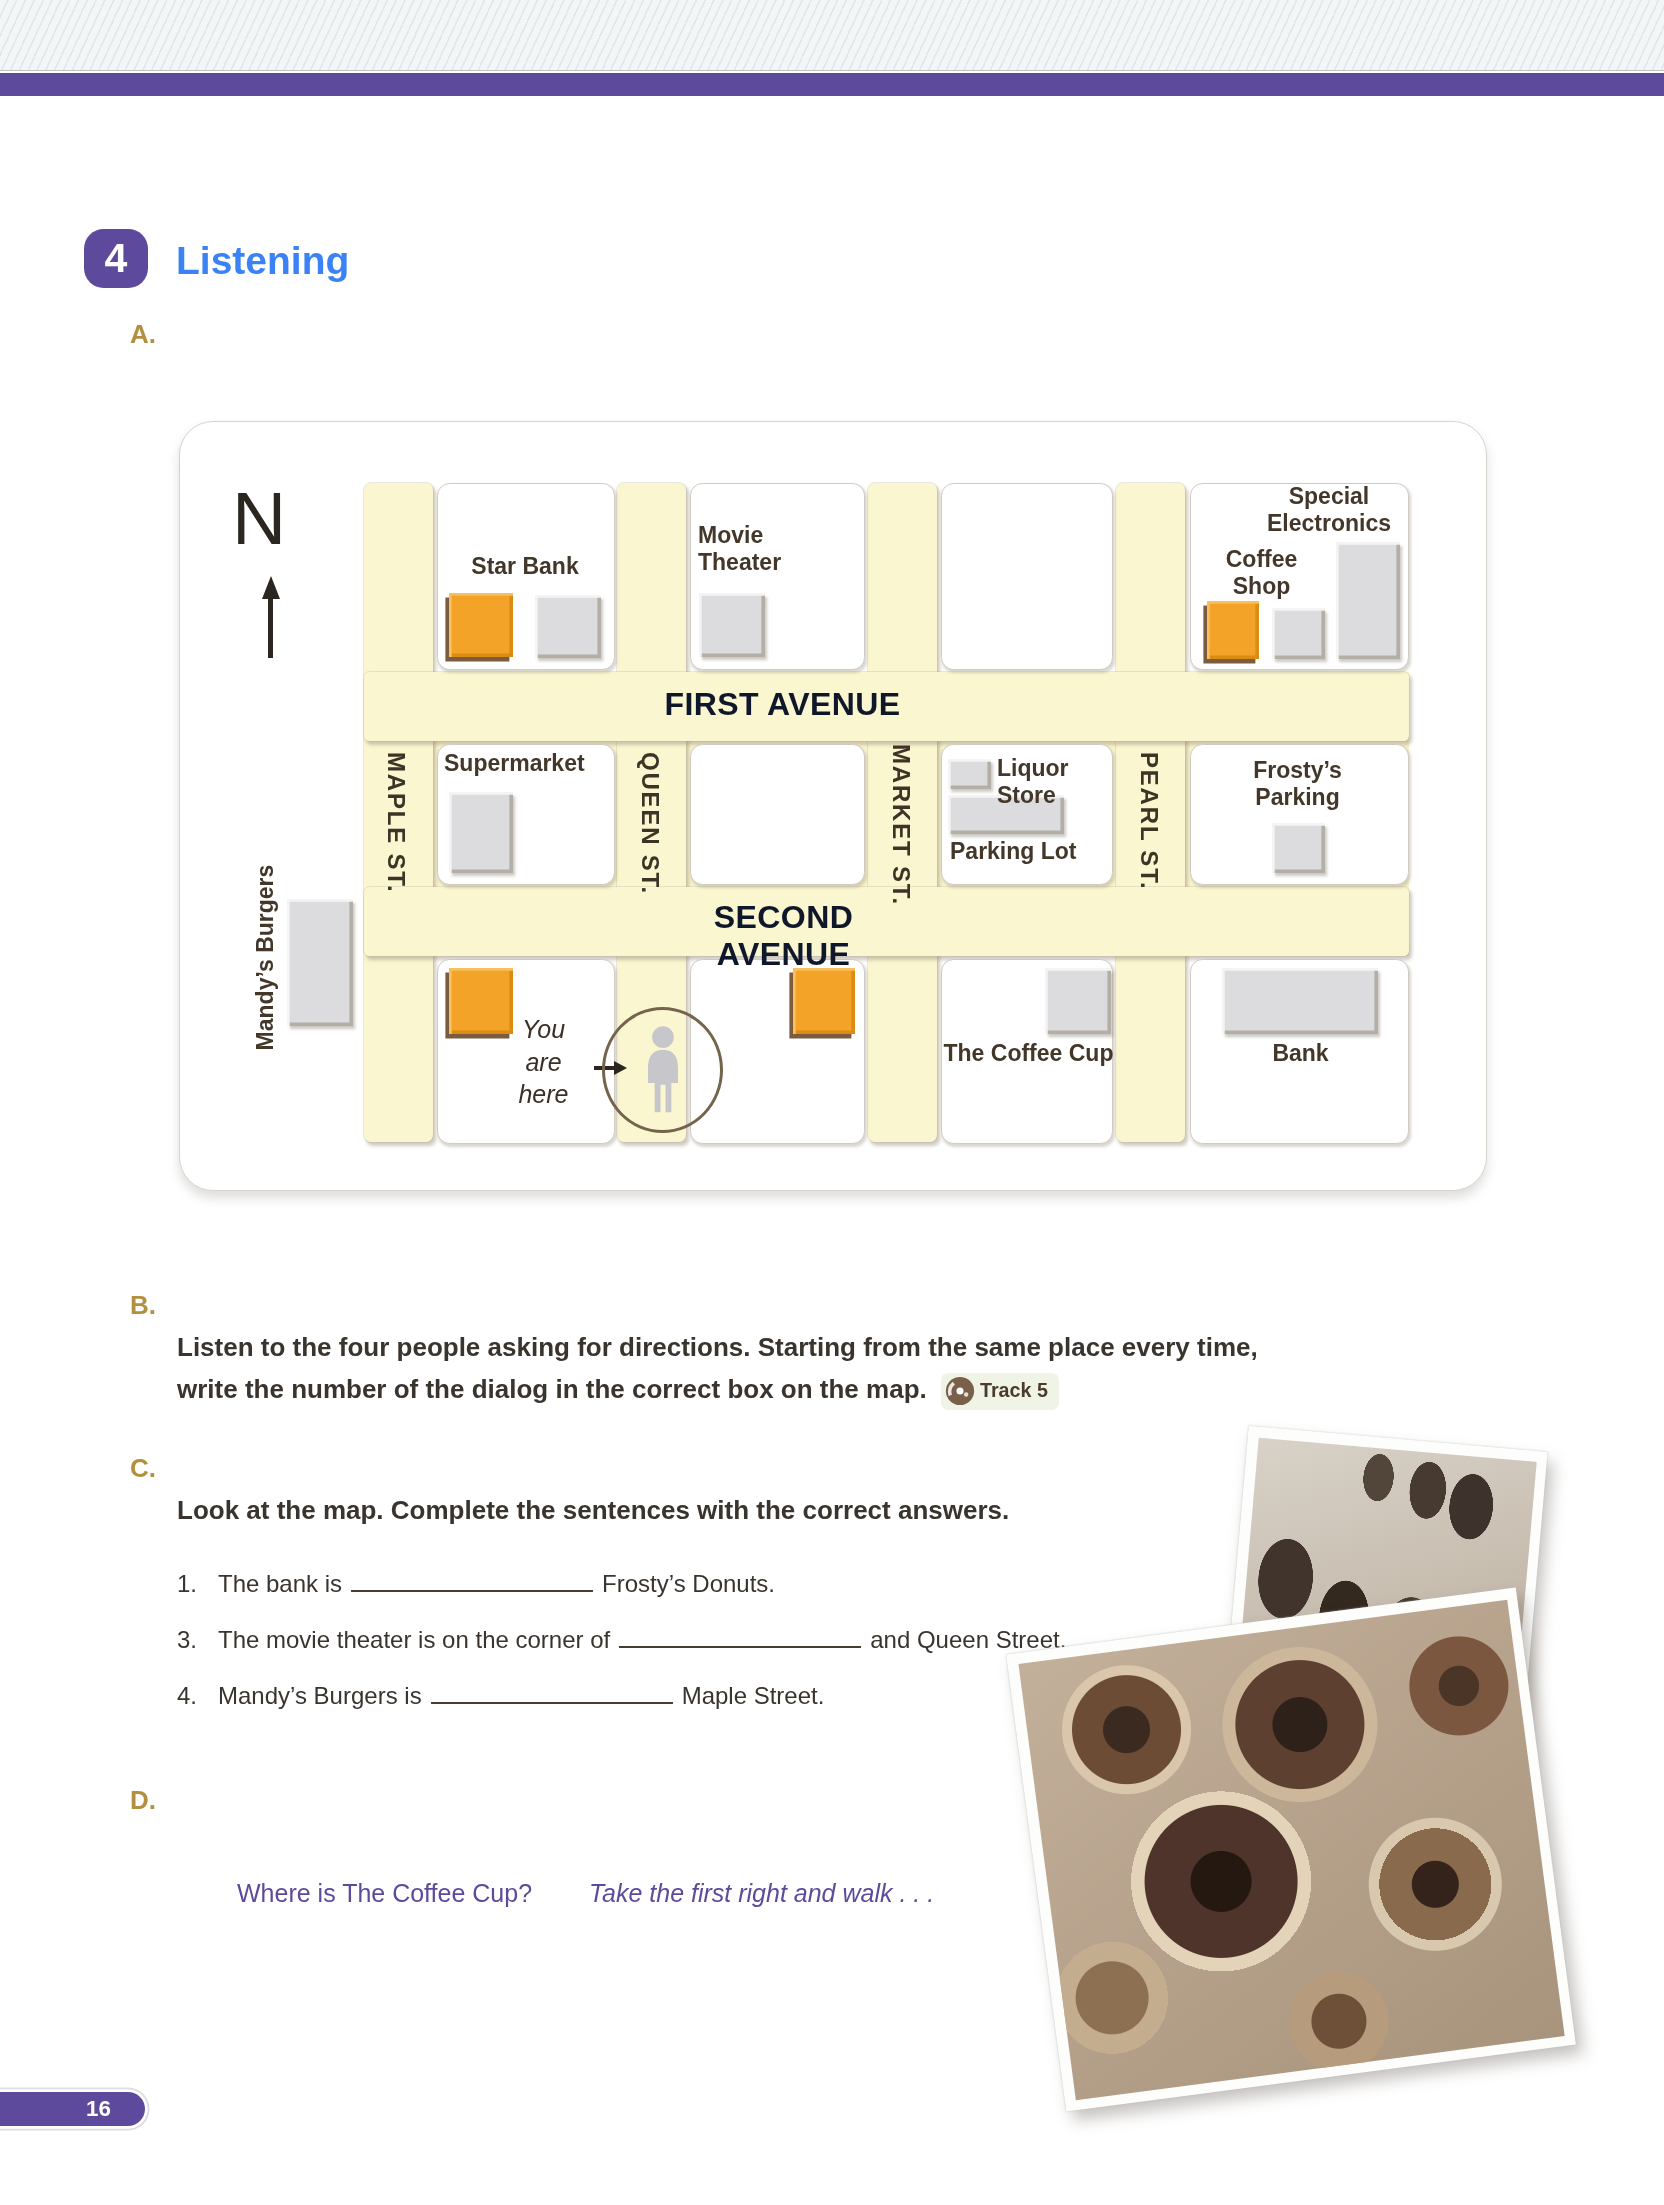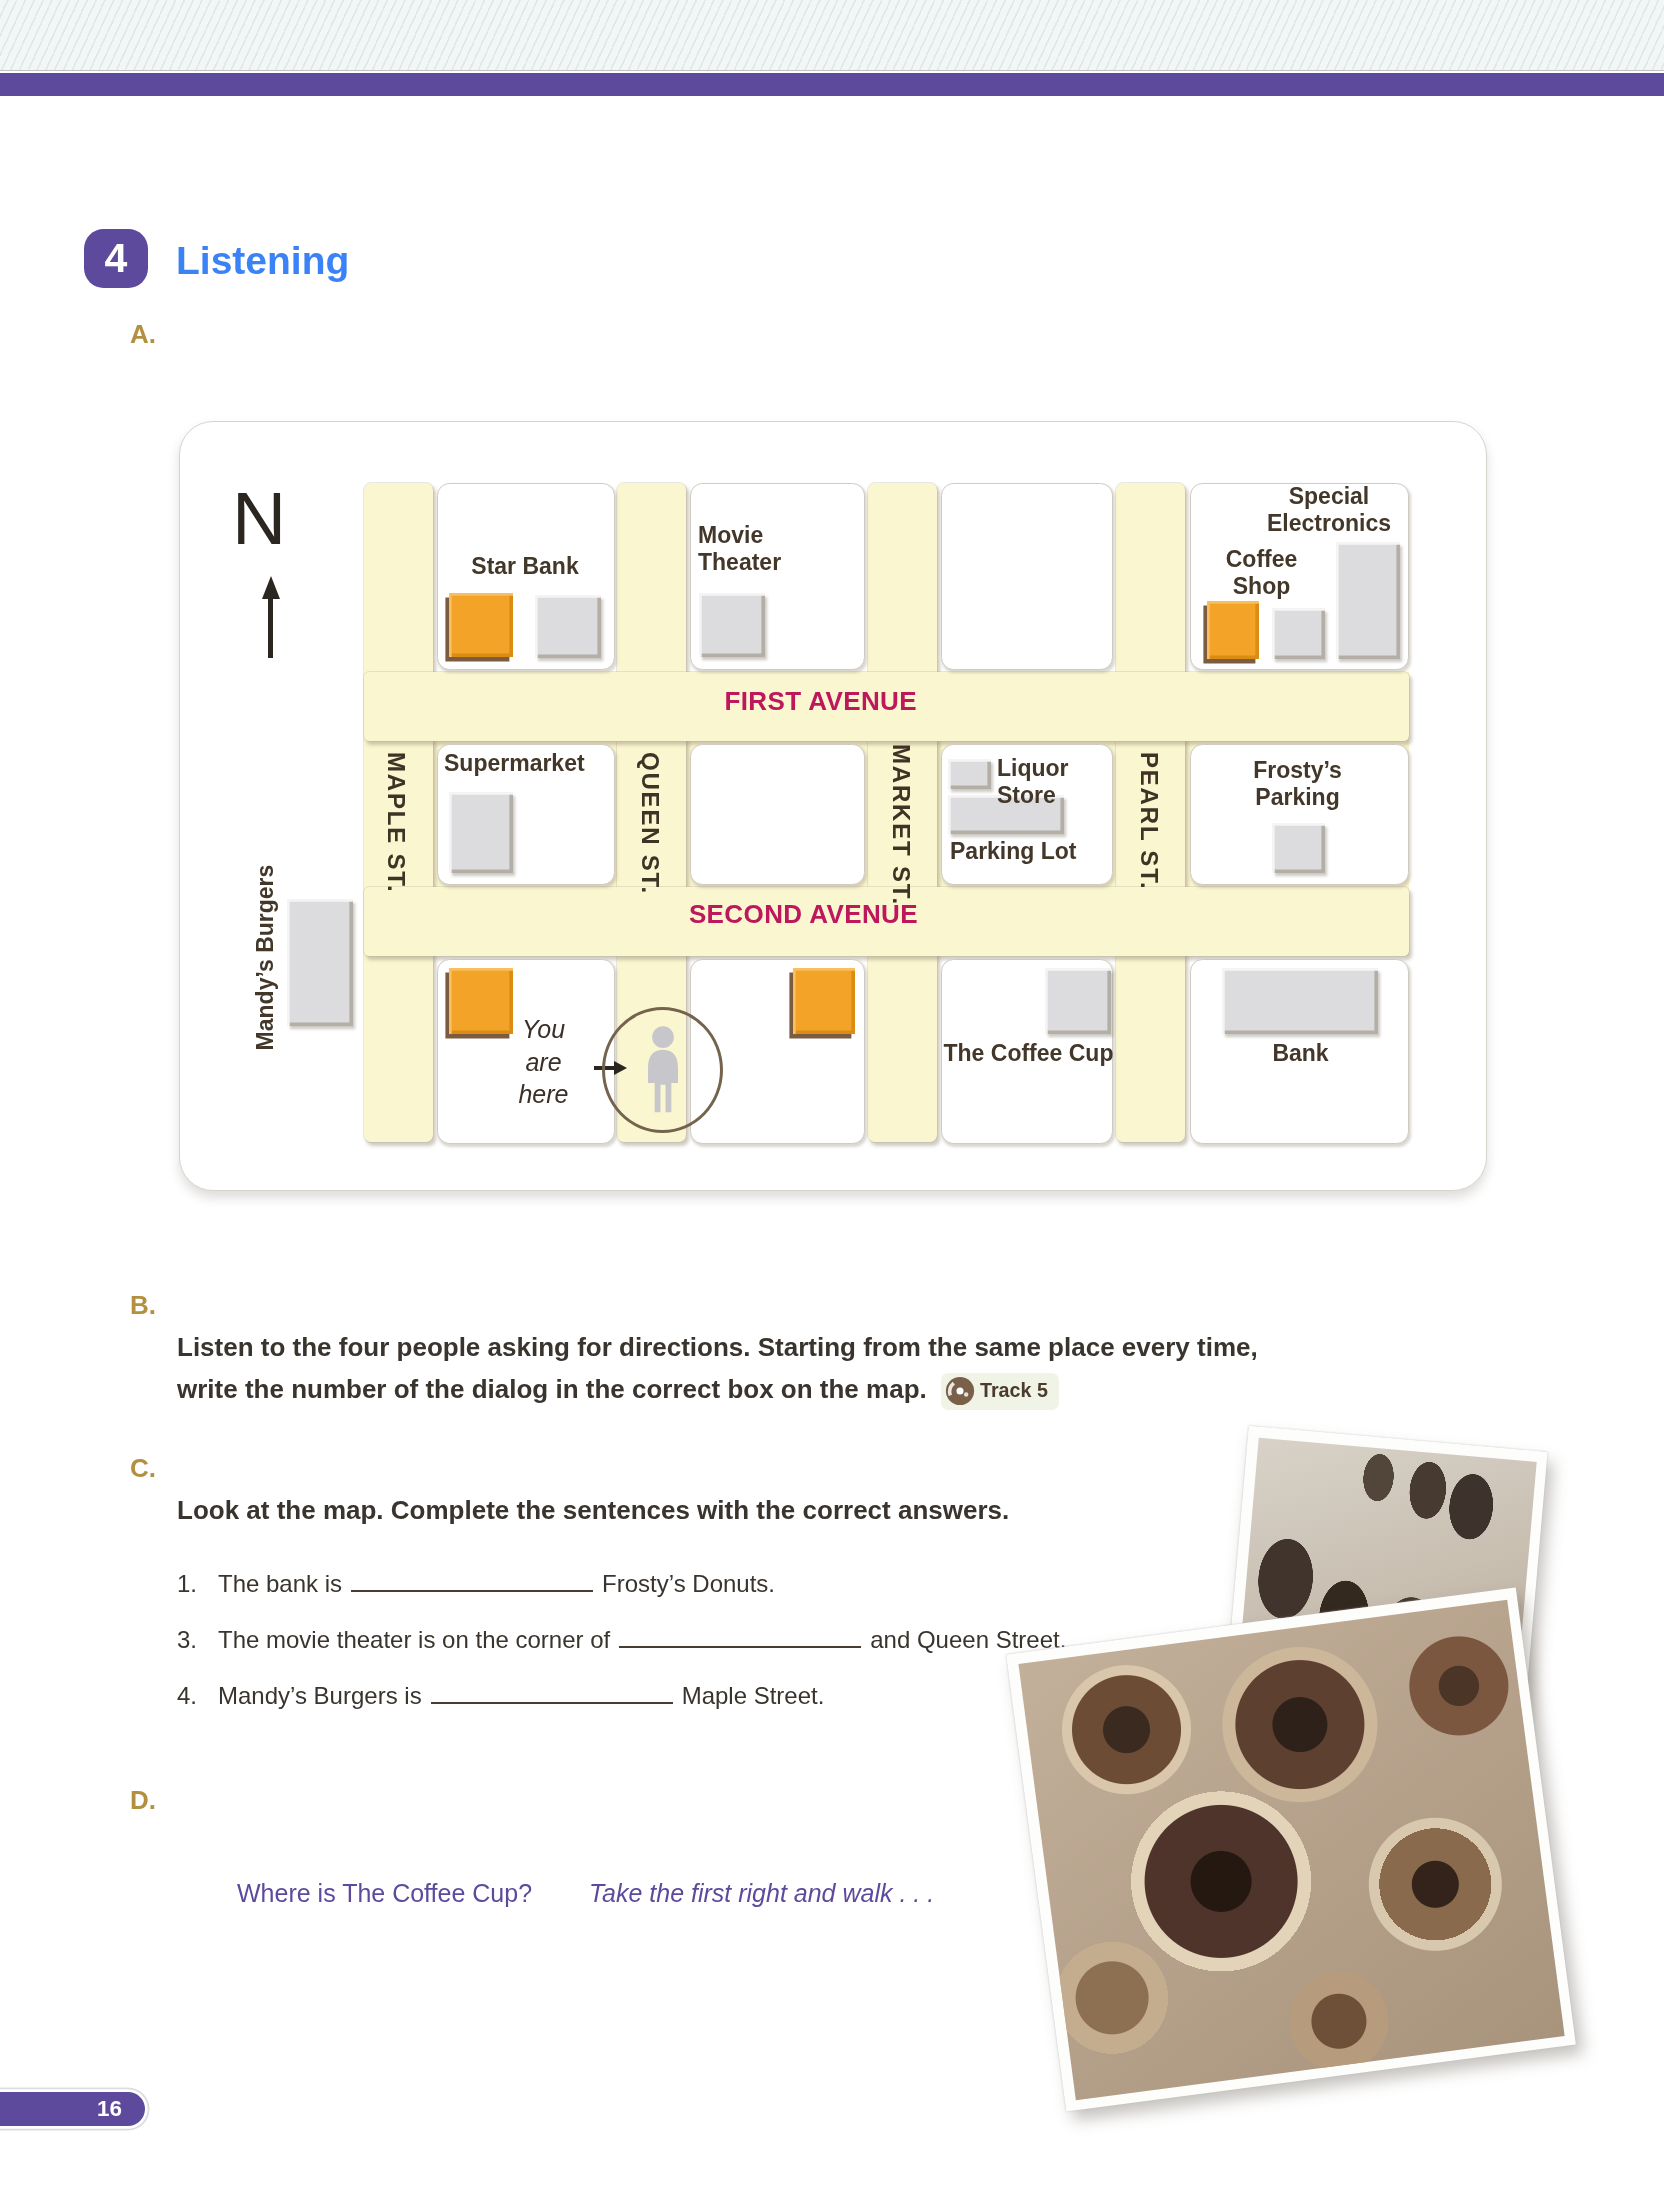--- a/index.html
+++ b/index.html
@@ -60,21 +60,21 @@
   .block{background:#fff;border:1.8px solid #cfcbc1;border-radius:12.5px;
     box-shadow:1.8px 2.7px 2.7px rgba(150,140,120,.35);}
   .bld{background:#dcdcde;
     box-shadow:inset 2.7px 2.7px 0 #f4f4f5,inset -3.6px -3.6px 0 #b3aea6,2.7px 3.6px 2.7px rgba(130,120,105,.4);}
   .obld{background:#f3a327;
     box-shadow:inset 2.7px 2.7px 0 #f7bf5e,inset -3.6px -3.6px 0 #db8c12,-3.6px 4.5px 0 #7c5c41;}
   .mlabel{color:#43372a;font-size:23px;font-weight:600;line-height:1.18;}
   .center{text-align:center;}
   .vstreet{writing-mode:vertical-rl;text-orientation:mixed;font-size:24px;font-weight:700;
     letter-spacing:1.8px;color:#3f3326;white-space:nowrap;}
-  .ave-label{font-size:26px;font-weight:700;letter-spacing:0.4px;color:#be185d;text-align:right;}
+  .ave-label{font-size:32px;font-weight:700;letter-spacing:0.4px;color:#0f172a;text-align:center;}
   .compass-n{left:52px;top:59px;font-size:75px;color:#2b2620;line-height:1;}
   .compass-arrow{left:79px;top:154px;width:23px;height:86px;}
   .compass-arrow .head{width:0;height:0;border-left:9.9px solid transparent;
     border-right:9.9px solid transparent;border-bottom:23px solid #2b2620;margin:0 auto;}
   .compass-arrow .stem{width:4.5px;height:59px;background:#2b2620;margin:0 auto;}
   .yah-text{left:315px;top:591px;width:97px;text-align:center;font-style:italic;
     font-size:25px;line-height:1.3;color:#3a3028;}
   .yah-arrow{left:414px;top:639px;width:36px;height:14.3px;}
   .yah-arrow .stem{position:absolute;left:0;top:5.4px;width:21.5px;height:3.6px;background:#2b2620;}
   .yah-arrow .head{position:absolute;left:19.7px;top:0;width:0;height:0;
@@ -110,21 +110,21 @@
       radial-gradient(circle at 88% 18%,#4a3527 0 19.7px,#7a573e 20.6px 49px,transparent 50px),
       radial-gradient(circle at 35% 55%,#241811 0 30px,#4e342a 31px 76px,#e3d3b8 77px 90px,transparent 90px),
       radial-gradient(circle at 78% 62%,#33231a 0 23px,#8a6a4c 24px 56px,#d8c8ae 56px 66px,transparent 67px),
       radial-gradient(circle at 10% 78%,#8d6f52 0 36px,#c4ad8f 37px 56px,transparent 56px),
       radial-gradient(circle at 55% 90%,#6e4f38 0 27px,#b69b7c 28px 49px,transparent 50px),
       linear-gradient(150deg,#c3b09a,#a8937c);}
 
   
   .page-pill{position:absolute;left:0;top:2092px;width:145px;height:34px;background:#5d4a9c;
     border-radius:0 17px 17px 0;color:#fff;font-size:22.4px;font-weight:bold;line-height:34px;
-    text-align:right;padding-right:23px;box-sizing:border-box;
+    text-align:right;padding-right:34px;box-sizing:border-box;
     box-shadow:0 0 0 2.7px #fff,0 0 0 4.5px #dddbe2;}
 </style>
 </head>
 <body>
 
 <div class="stripes"></div>
 <div class="purple-bar"></div>
 
 <div class="num-badge">
   <span>4</span>

